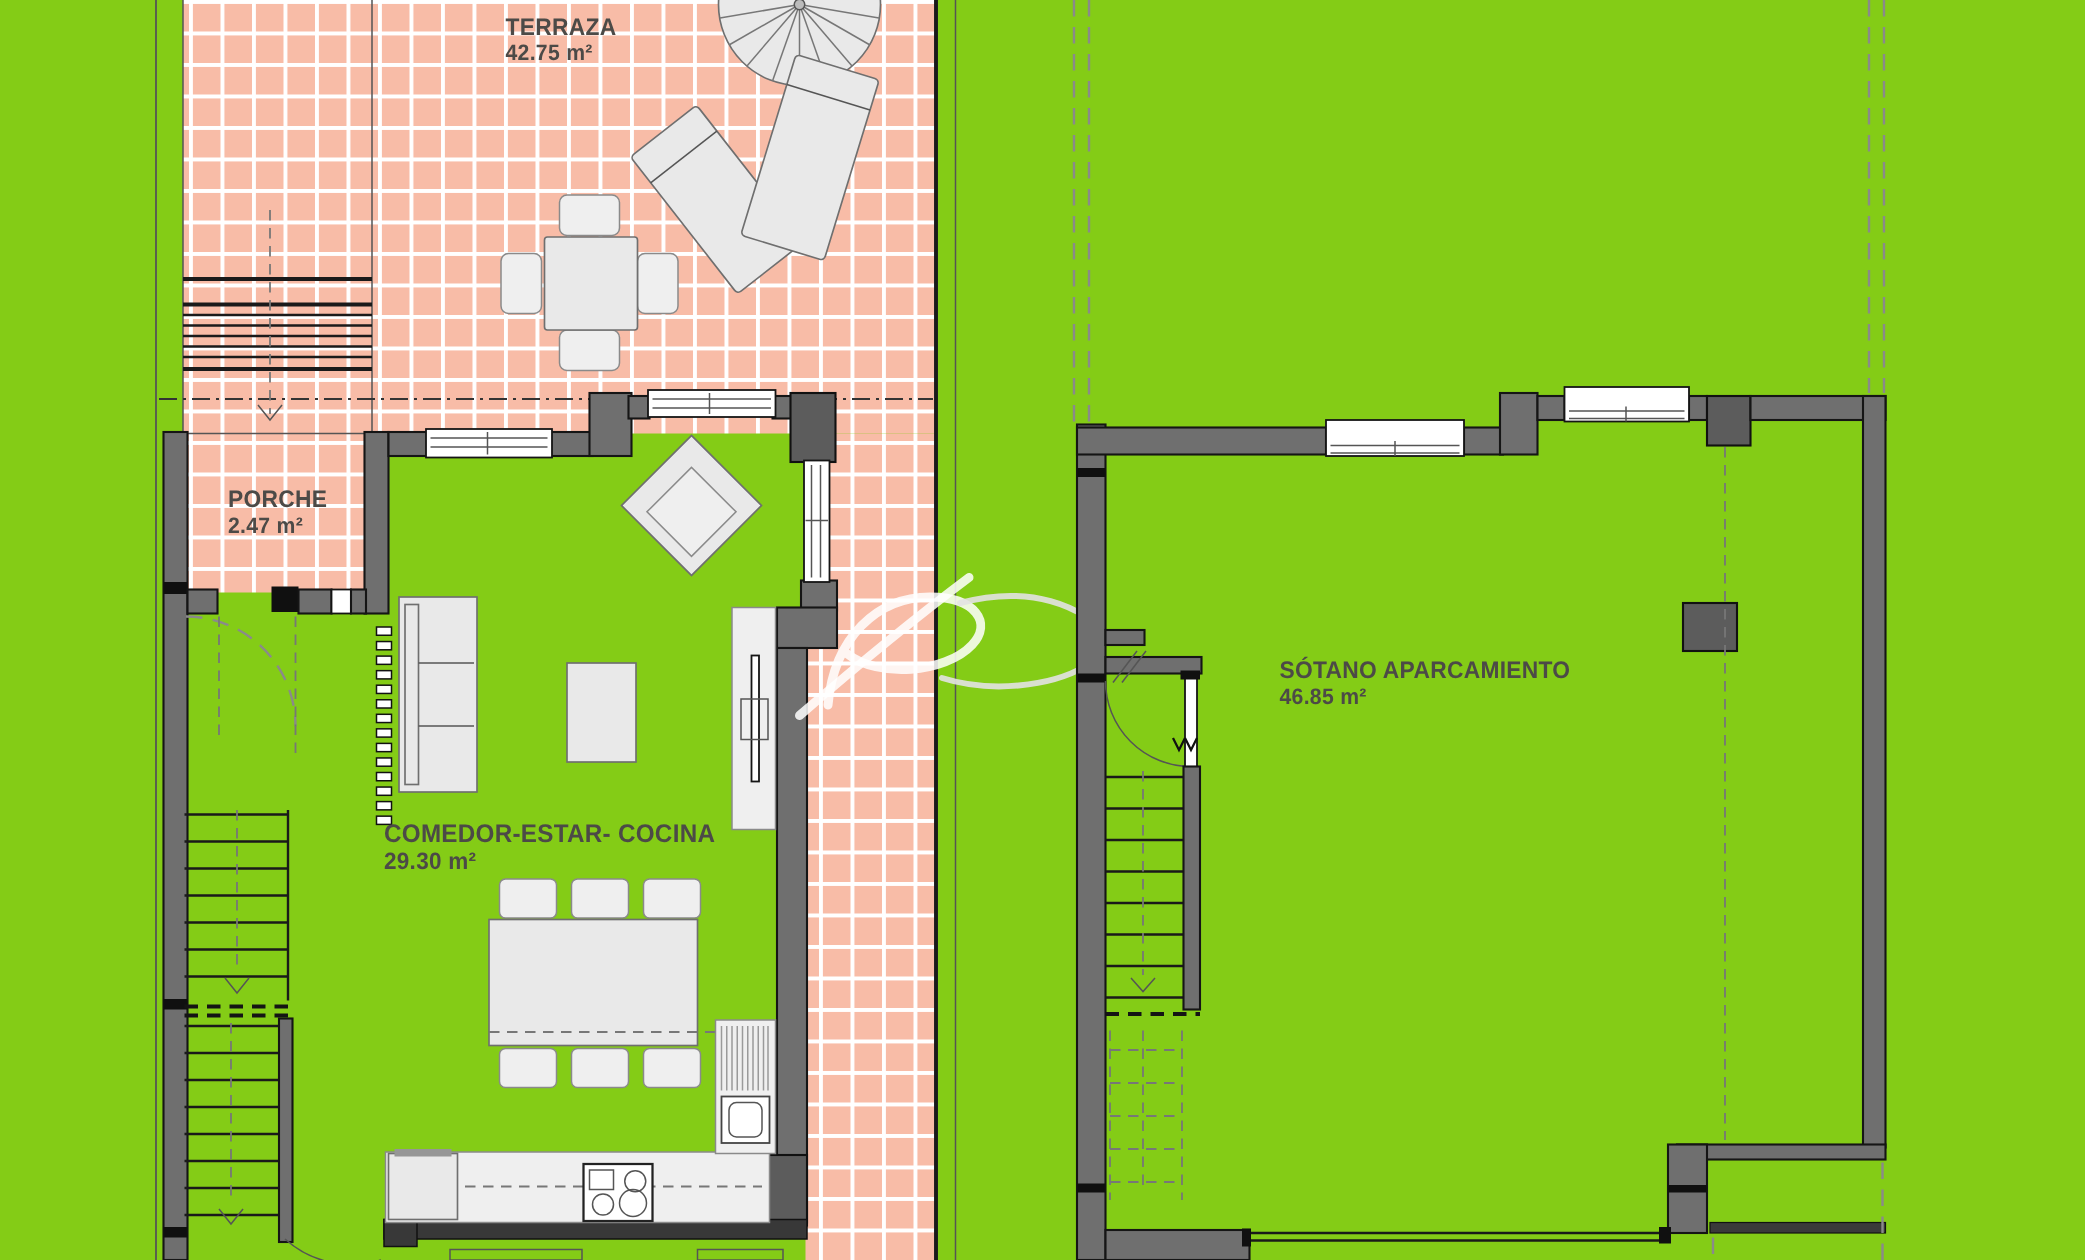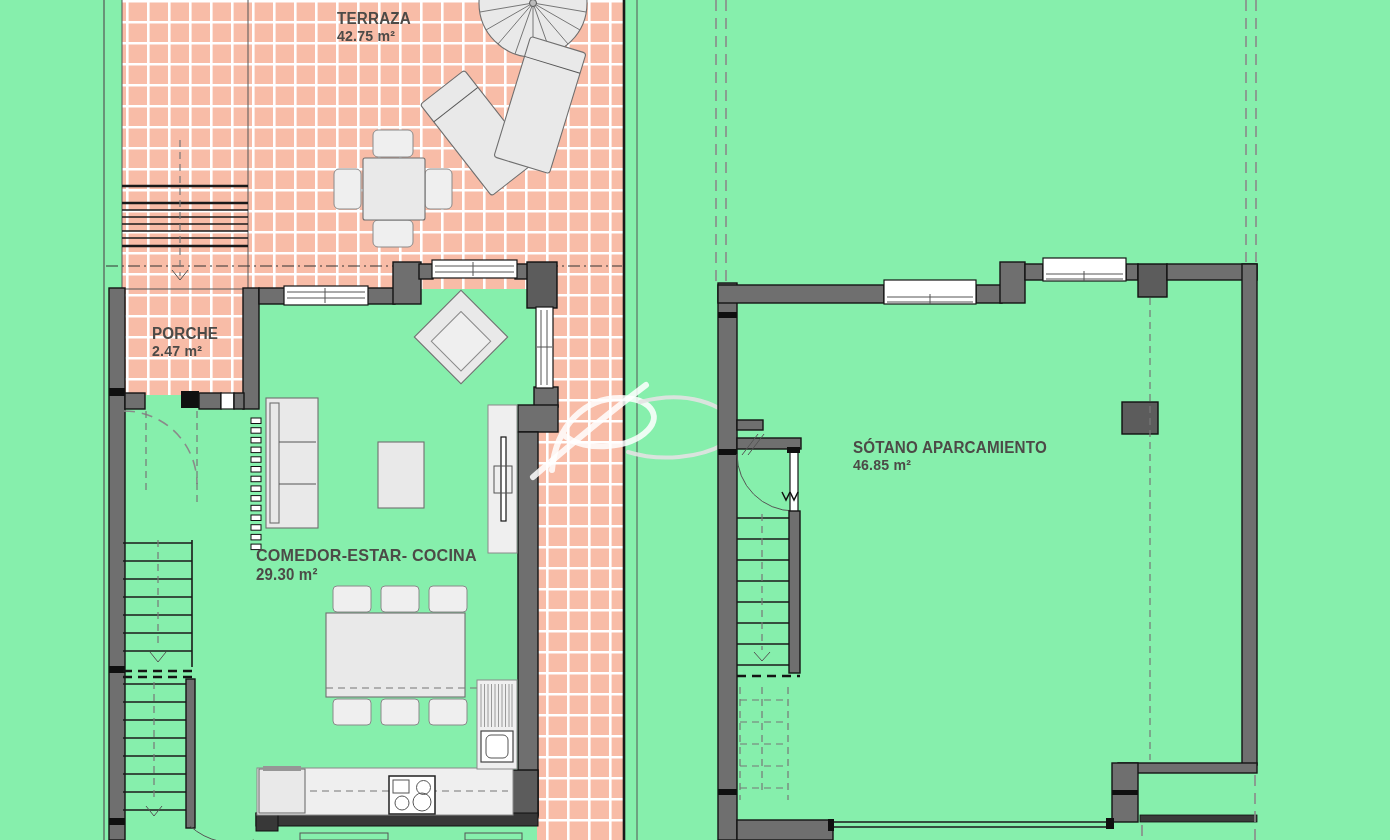--- a/index.html
+++ b/index.html
@@ -1,16 +1,16 @@
 <!DOCTYPE html>
 <html style="--tile: #f8bca7; --grout: #ffffff; --wall: #6f6f6f; --walldark: #5c5c5c; --furn: #e9e9e9; --label: #4c4a47;"><head>
 <meta charset="utf-8">
 <style>
   html,body{margin:0;padding:0;background:#fff}
-  .canvas{position:relative;width:1390px;height:840px;background:#86efac;overflow:hidden;
+  .canvas{position:relative;width:1390px;height:840px;background:#84cc16;overflow:hidden;
           font-family:"Liberation Sans",sans-serif}
   .canvas svg{position:absolute;left:0;top:0}
   .tileFill{fill:var(--tile,#f8bca7)}
   .tileGrout{stroke:var(--grout,#ffffff);stroke-width:2.6;fill:none}
   .wall{fill:var(--wall,#6f6f6f);stroke:#151515;stroke-width:1.4}
   .wallD{fill:var(--walldark,#5c5c5c);stroke:#111;stroke-width:1.4}
   .band{fill:#383838;stroke:#111;stroke-width:1}
   .blk{fill:#101010}
   .furn{fill:var(--furn,#e9e9e9);stroke:#6f6f6f;stroke-width:1.1}
   .furnL{fill:#efefef;stroke:#8a8a8a;stroke-width:1}

